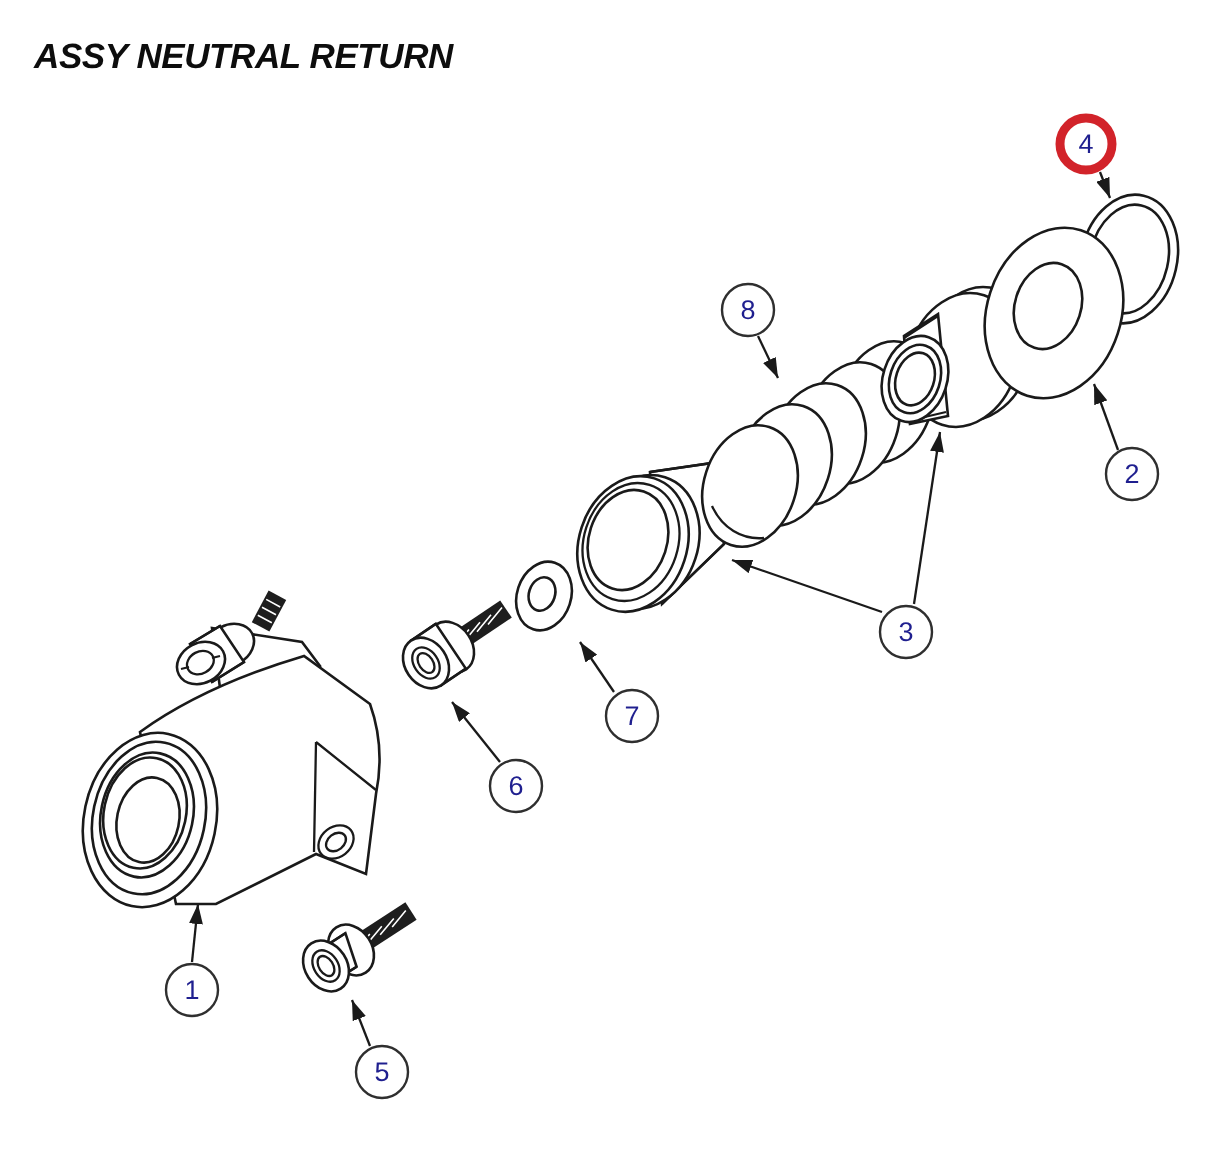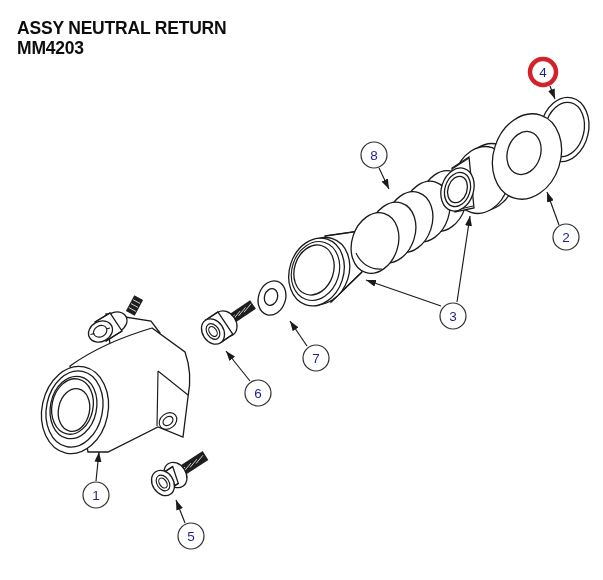--- a/index.html
+++ b/index.html
@@ -1,35 +1,34 @@
 <!DOCTYPE html>
 <html style="--ink: #1a1a1a; --num: #1f1f8f; --ring: #2f2f2f; --hl: #d2232a; --title: #0d0d0d;"><head>
 <meta charset="utf-8">
 <style>
   html,body{margin:0;padding:0;background:#fff;}
   body{width:603px;height:580px;position:relative;overflow:hidden;
        font-family:"Liberation Sans",sans-serif;}
   .title{position:absolute;left:17px;top:18px;color:var(--title,#0d0d0d);
-         font-weight:bold;font-size:17.5px;line-height:20px;letter-spacing:-0.2px;}
+         font-weight:bold;font-size:17.5px;line-height:20px;letter-spacing:-0.2px;font-style:italic;}
   svg{position:absolute;left:0;top:0;}
   .p{fill:#fff;stroke:var(--ink,#1a1a1a);stroke-width:1.3;}
   .l{fill:none;stroke:var(--ink,#1a1a1a);stroke-width:1.15;}
   .d{fill:#1e1e1e;stroke:none;}
   .h{fill:none;stroke:#fff;stroke-width:0.8;}
   .co{fill:#fff;stroke:var(--ring,#2f2f2f);stroke-width:1.2;}
   .co-hl{fill:#fff;stroke:var(--hl,#d2232a);stroke-width:4.5;}
   .num{fill:var(--num,#1f1f8f);font-size:13.5px;font-family:"Liberation Sans",sans-serif;
        text-anchor:middle;}
 </style>
 </head>
 <body style="background: rgb(255, 255, 255);">
 
 <div class="title">
   <div>ASSY NEUTRAL RETURN</div>
-  <div>MM4203</div>
 </div>
 
 <svg width="603" height="580" viewBox="0 0 603 580">
   <defs>
     <marker id="ah" markerUnits="userSpaceOnUse" markerWidth="11" markerHeight="7" refX="10" refY="3.5" orient="auto">
       <path d="M0,0 L10,3.5 L0,7 Z" fill="#1a1a1a"></path>
     </marker>
   </defs>
 
   <g>

